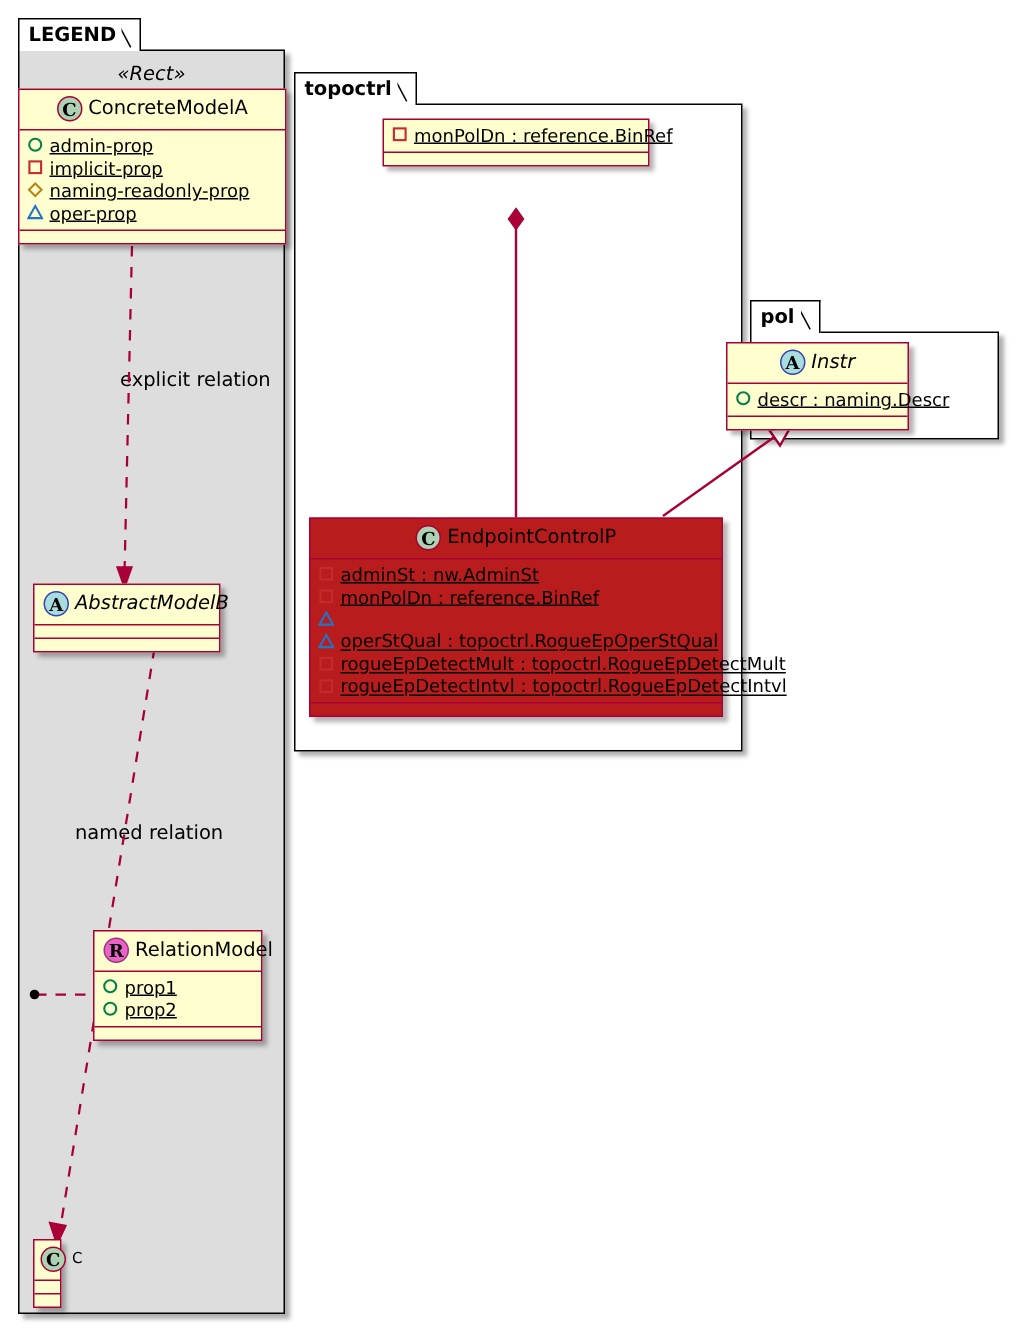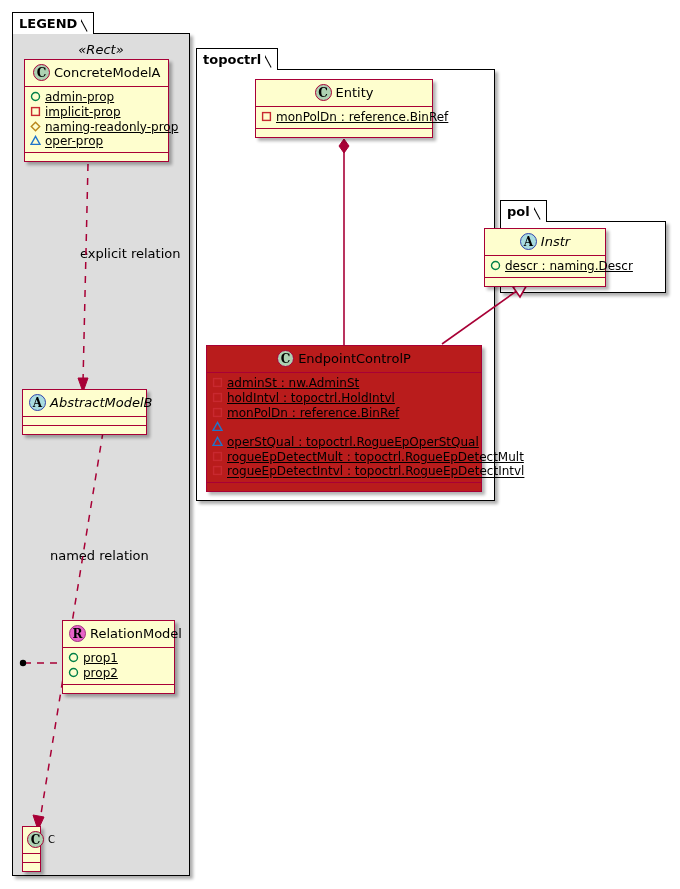--- a/index.html
+++ b/index.html
@@ -193,21 +193,21 @@
   <div class="package pkg-legend">
     <div class="pkg-tab" style="left:12px; top:12px;">
       <span>LEGEND</span>
       <span class="fold"></span>
     </div>
     <div class="pkg-body" style="left:12px; top:33px; width:178px; height:843px;"></div>
   </div>
 
   <div class="stereo" style="left:22px; top:42px; width:158px;">«Rect»</div>
 
-  <div class="cls" style="left:24px; top:59px; width:145px;">
+  <div class="cls" style="left:12px; top:59px; width:179px;">
     <div class="cls-header">
       <span class="circ circ-C">C</span><span class="nm">ConcreteModelA</span>
     </div>
     <div class="cls-attrs">
       <span class="attr">
         <span class="mk"><svg width="11" height="11" viewBox="0 0 11 11">
               <circle cx="5.5" cy="5.5" r="4" fill="none" stroke="#038048" stroke-width="1.4"></circle>
             </svg></span><span class="txt">admin-prop</span>
       </span>
       <span class="attr">
@@ -269,47 +269,39 @@
 
   <div class="package pkg-plain">
     <div class="pkg-tab" style="left:196px; top:48px;">
       <span>topoctrl</span>
       <span class="fold"></span>
     </div>
     <div class="pkg-body" style="left:196px; top:69px; width:299px; height:432px;"></div>
   </div>
 
   <div class="cls" style="left:255px; top:79px; width:178px;">
-    <div class="cls-header">
-      <span class="circ circ-C">C</span><span class="nm">Entity</span>
-    </div>
     <div class="cls-attrs">
       <span class="attr">
         <span class="mk"><svg width="11" height="11" viewBox="0 0 11 11">
               <rect x="1.6" y="1.6" width="7.8" height="7.8" fill="none" stroke="#C82930" stroke-width="1.4"></rect>
             </svg></span><span class="txt">monPolDn : reference.BinRef</span>
       </span>
     </div>
     <div class="cls-ops"></div>
   </div>
 
   <div class="cls highlight" style="left:206px; top:345px; width:276px;">
     <div class="cls-header">
       <span class="circ circ-C">C</span><span class="nm">EndpointControlP</span>
     </div>
     <div class="cls-attrs">
       <span class="attr">
         <span class="mk"><svg width="11" height="11" viewBox="0 0 11 11">
               <rect x="1.6" y="1.6" width="7.8" height="7.8" fill="none" stroke="#C82930" stroke-width="1.4"></rect>
             </svg></span><span class="txt">adminSt : nw.AdminSt</span>
-      </span>
-      <span class="attr">
-        <span class="mk"><svg width="11" height="11" viewBox="0 0 11 11">
-              <rect x="1.6" y="1.6" width="7.8" height="7.8" fill="none" stroke="#C82930" stroke-width="1.4"></rect>
-            </svg></span><span class="txt">holdIntvl : topoctrl.HoldIntvl</span>
       </span>
       <span class="attr">
         <span class="mk"><svg width="11" height="11" viewBox="0 0 11 11">
               <rect x="1.6" y="1.6" width="7.8" height="7.8" fill="none" stroke="#C82930" stroke-width="1.4"></rect>
             </svg></span><span class="txt">monPolDn : reference.BinRef</span>
       </span>
       <span class="attr">
         <span class="mk"><svg width="11" height="11" viewBox="0 0 11 11">
               <polygon points="5.5,1.4 10,9.4 1,9.4" fill="none" stroke="#1F75CB" stroke-width="1.4"></polygon>
             </svg></span>

